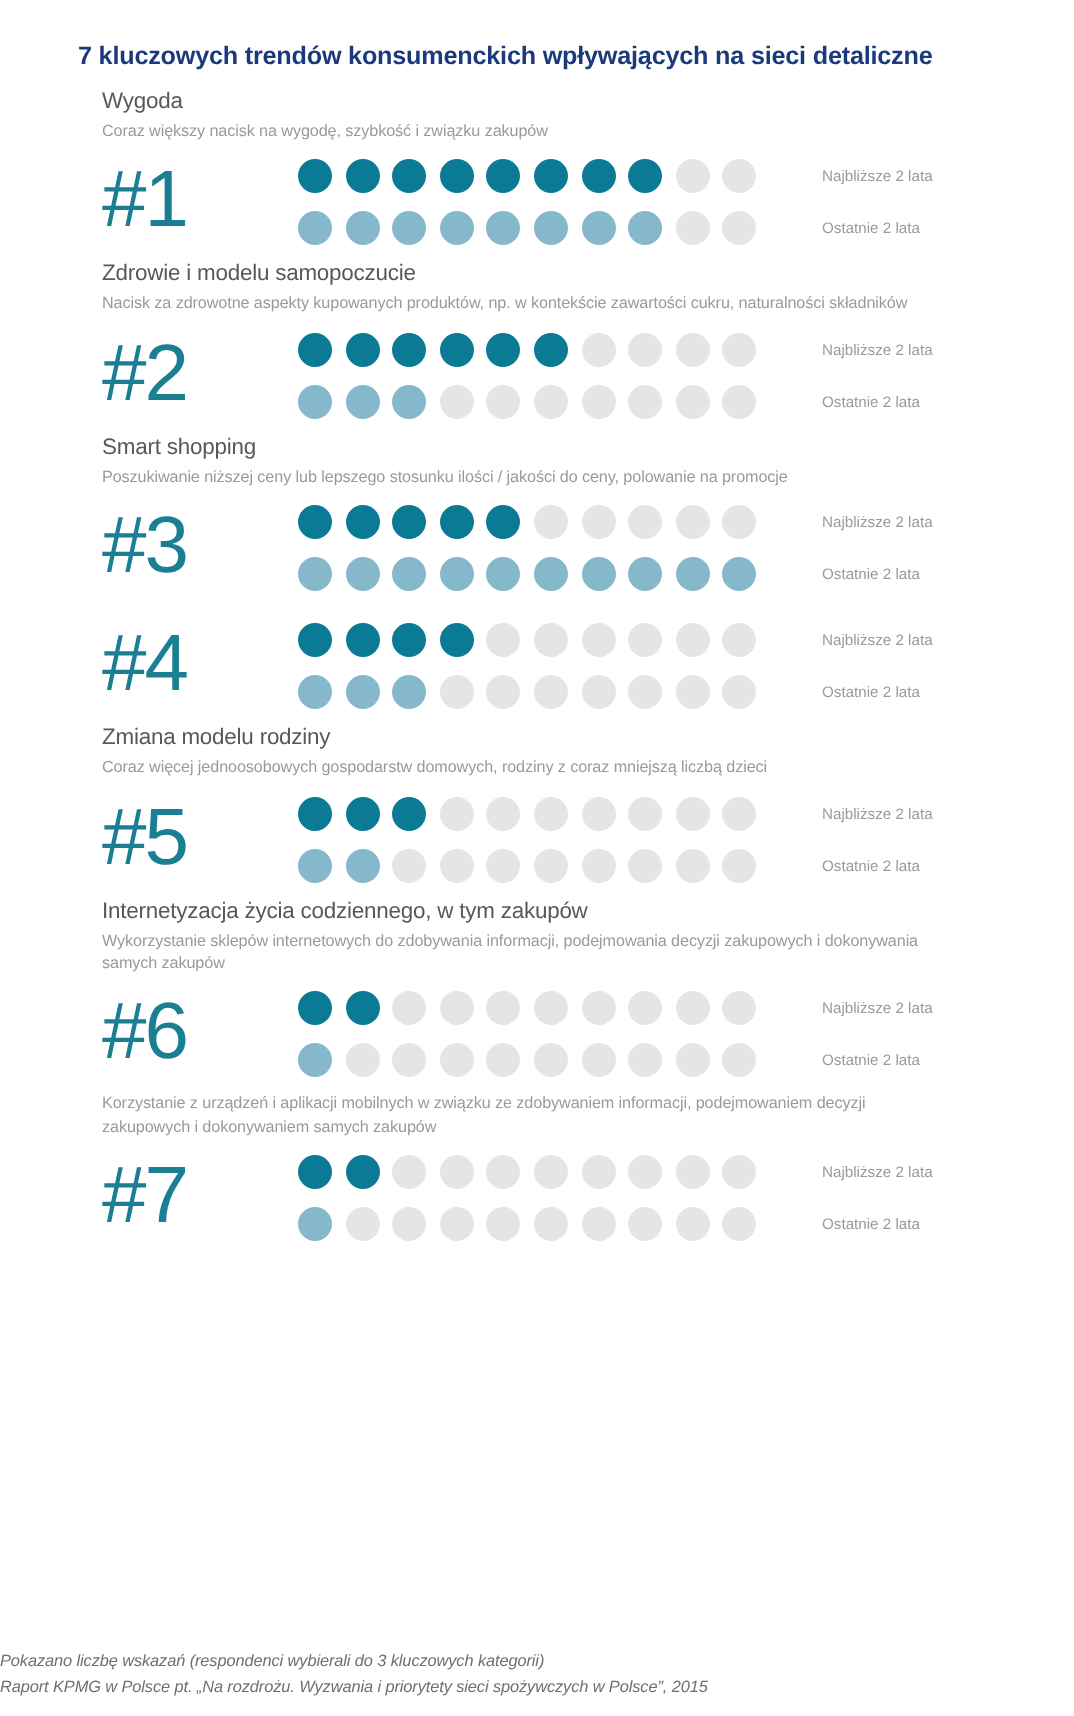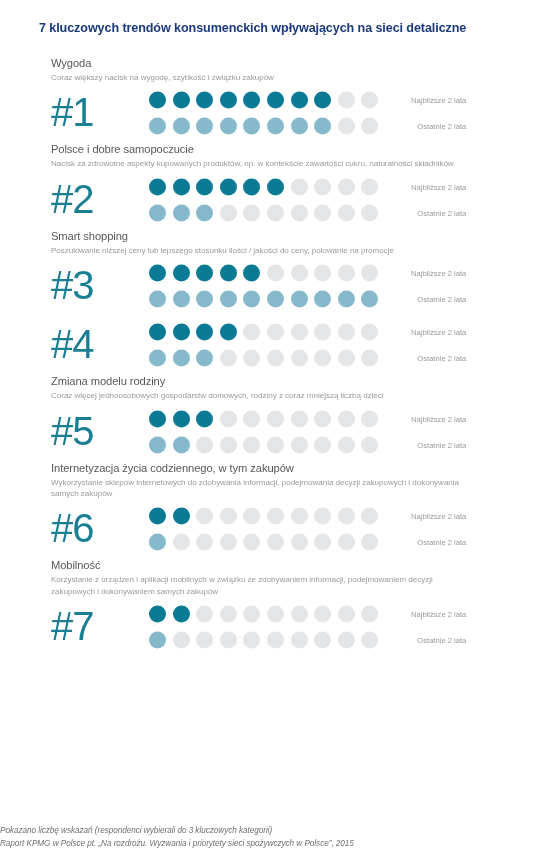--- a/index.html
+++ b/index.html
@@ -27,21 +27,21 @@
     top: 21px;
     font-size: 12.6px;
     font-weight: bold;
     color: #1b3a7b;
     letter-spacing: -0.1px;
     white-space: nowrap;
   }
   .trends {
     position: absolute;
     left: 0;
-    top: 56px;
+    top: 44px;
     width: 537px;
   }
   .trend {
     position: relative;
     padding: 0 0 0 51px;
     box-sizing: border-box;
   }
   .trend-title {
     font-size: 11.2px;
     color: #58585a;
@@ -99,21 +99,20 @@
   .dot.on-near { background: #0b7a95; }
   .dot.on-past { background: #86b8cb; }
   .legend {
     position: absolute;
     left: 360px;
     top: 50%;
     transform: translateY(-50%);
     display: flex;
     flex-direction: column;
     gap: 17px;
-    text-align: right;
   }
   .legend-label {
     font-size: 7.6px;
     color: #9a9a9c;
     line-height: 9px;
     white-space: nowrap;
   }
   .footer {
     position: absolute;
     left: 0;
@@ -168,21 +167,21 @@
               <span class="dot"></span>
             </div>
           </div>
           <div class="legend">
             <div class="legend-label">Najbliższe 2 lata</div>
             <div class="legend-label">Ostatnie 2 lata</div>
           </div>
         </div>
       </div>
       <div class="trend">
-        <div class="trend-title">Polsce i dobre samopoczucie</div>
+        <div class="trend-title">Zdrowie i modelu samopoczucie</div>
         <div class="trend-desc">Nacisk za zdrowotne aspekty kupowanych produktów, np. w kontekście zawartości cukru, naturalności składników</div>
         <div class="trend-body">
           <div class="rank">#2</div>
           <div class="dots-block">
             <div class="dot-row">
               <span class="dot on-near"></span>
               <span class="dot on-near"></span>
               <span class="dot on-near"></span>
               <span class="dot on-near"></span>
               <span class="dot on-near"></span>
@@ -351,21 +350,20 @@
               <span class="dot"></span>
             </div>
           </div>
           <div class="legend">
             <div class="legend-label">Najbliższe 2 lata</div>
             <div class="legend-label">Ostatnie 2 lata</div>
           </div>
         </div>
       </div>
       <div class="trend">
-        <div class="trend-title">Mobilność</div>
         <div class="trend-desc">Korzystanie z urządzeń i aplikacji mobilnych w związku ze zdobywaniem informacji, podejmowaniem decyzji zakupowych i dokonywaniem samych zakupów</div>
         <div class="trend-body">
           <div class="rank">#7</div>
           <div class="dots-block">
             <div class="dot-row">
               <span class="dot on-near"></span>
               <span class="dot on-near"></span>
               <span class="dot"></span>
               <span class="dot"></span>
               <span class="dot"></span>

